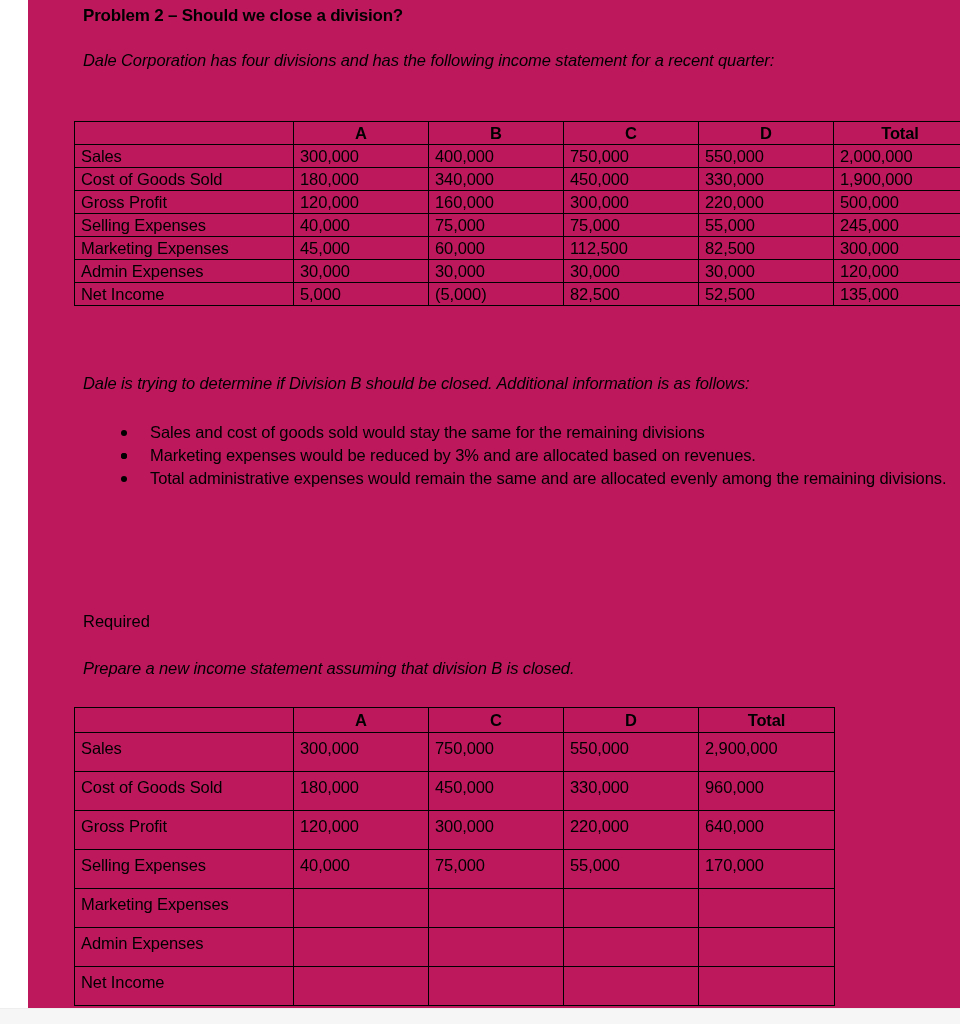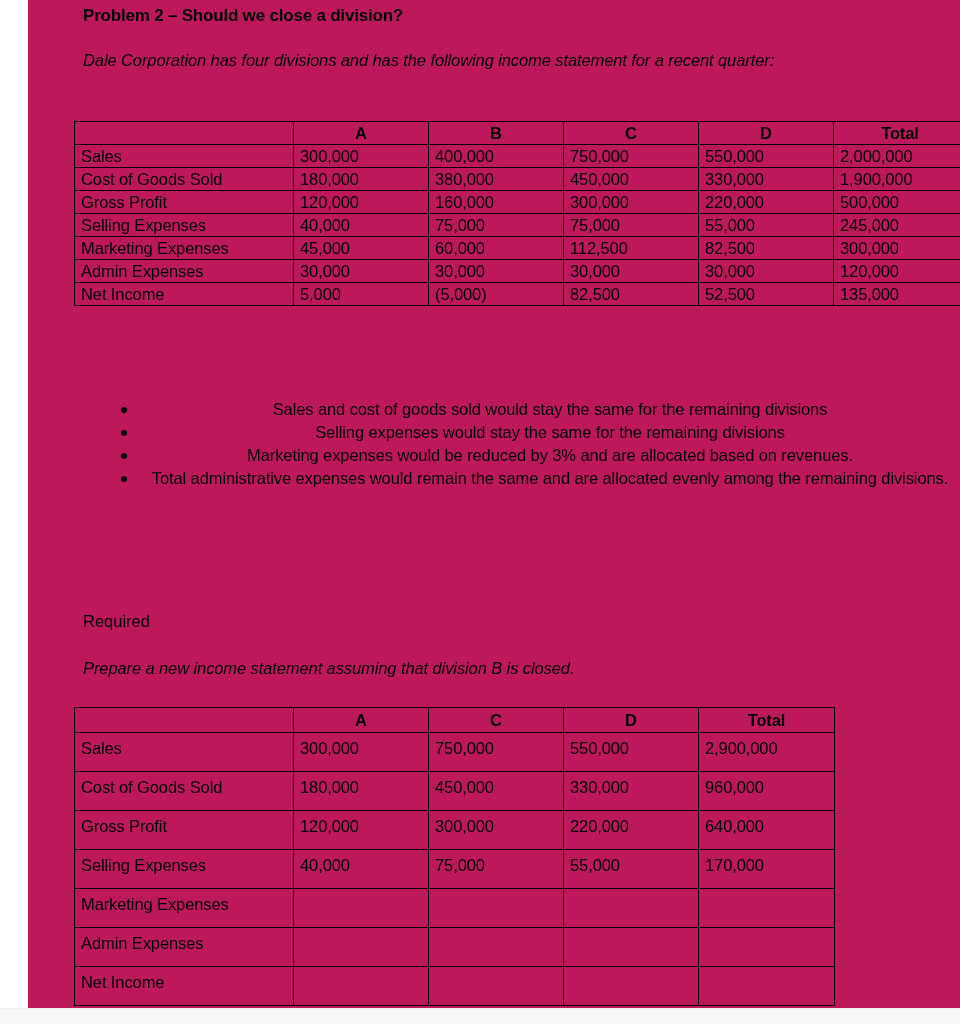--- a/index.html
+++ b/index.html
@@ -100,21 +100,20 @@
     position: absolute;
     left: 55px;
     top: 372px;
     width: 870px;
   }
   #mid-block .para-b { width: 800px; }
   ul.bullets {
     list-style: none;
     margin: 26px 0 0 0;
     padding: 0;
-    text-align: center;
   }
   ul.bullets li {
     position: relative;
     padding-left: 67px;
     font-size: 16.5px;
     line-height: 23px;
     letter-spacing: -0.1px;
     margin: 0;
     width: 800px;
   }
@@ -188,21 +187,21 @@
         <td>Sales</td>
         <td>300,000</td>
         <td>400,000</td>
         <td>750,000</td>
         <td>550,000</td>
         <td>2,000,000</td>
       </tr>
       <tr>
         <td>Cost of Goods Sold</td>
         <td>180,000</td>
-        <td>380,000</td>
+        <td>340,000</td>
         <td>450,000</td>
         <td>330,000</td>
         <td>1,900,000</td>
       </tr>
       <tr>
         <td>Gross Profit</td>
         <td>120,000</td>
         <td>160,000</td>
         <td>300,000</td>
         <td>220,000</td>
@@ -237,28 +236,28 @@
         <td>5,000</td>
         <td>(5,000)</td>
         <td>82,500</td>
         <td>52,500</td>
         <td>135,000</td>
       </tr>
     </tbody>
   </table>
 
   <div id="mid-block">
+    <p class="para para-b">Dale is trying to determine if Division B should be closed.  Additional information is as follows:</p>
     <ul class="bullets">
       <li>
         <span class="dot"></span>
         <span>Sales and cost of goods sold would stay the same for the remaining divisions</span>
       </li>
       <li>
         <span class="dot"></span>
-        <span>Selling expenses would stay the same for the remaining divisions</span>
       </li>
       <li>
         <span class="dot"></span>
         <span>Marketing expenses would be reduced by 3% and are allocated based on revenues.</span>
       </li>
       <li>
         <span class="dot"></span>
         <span>Total administrative expenses would remain the same and are allocated evenly among the remaining divisions.</span>
       </li>
     </ul>

